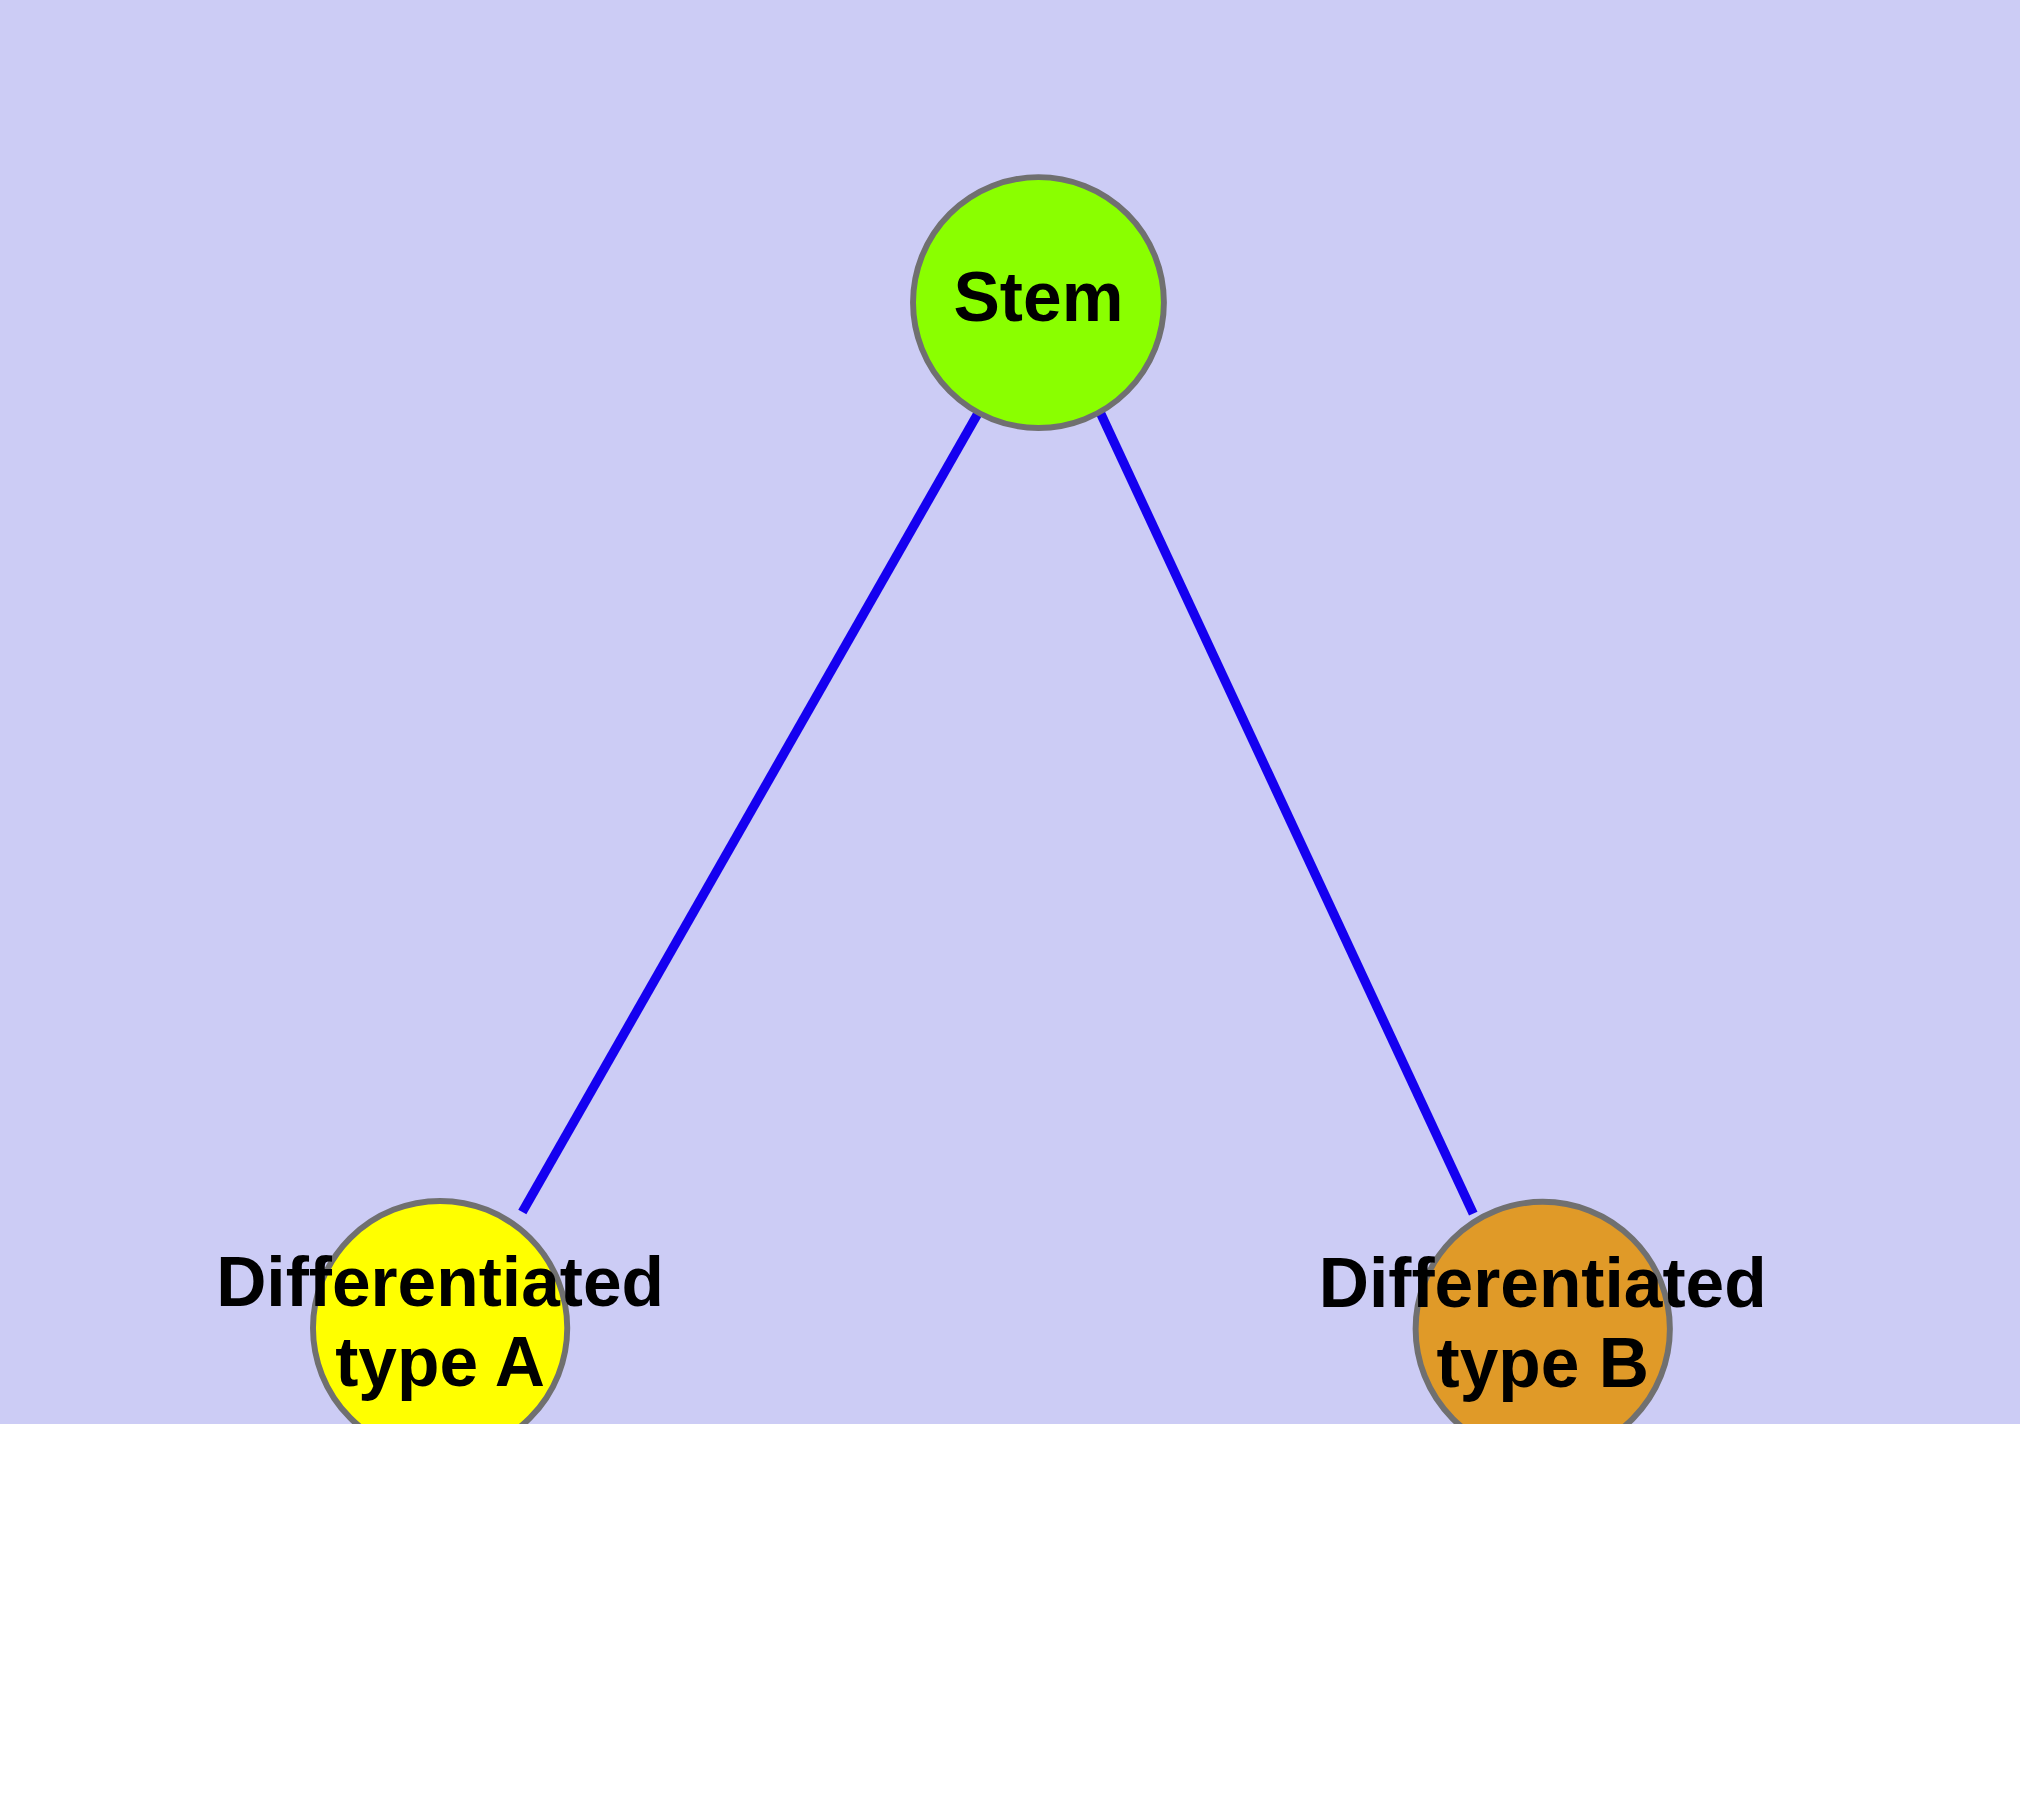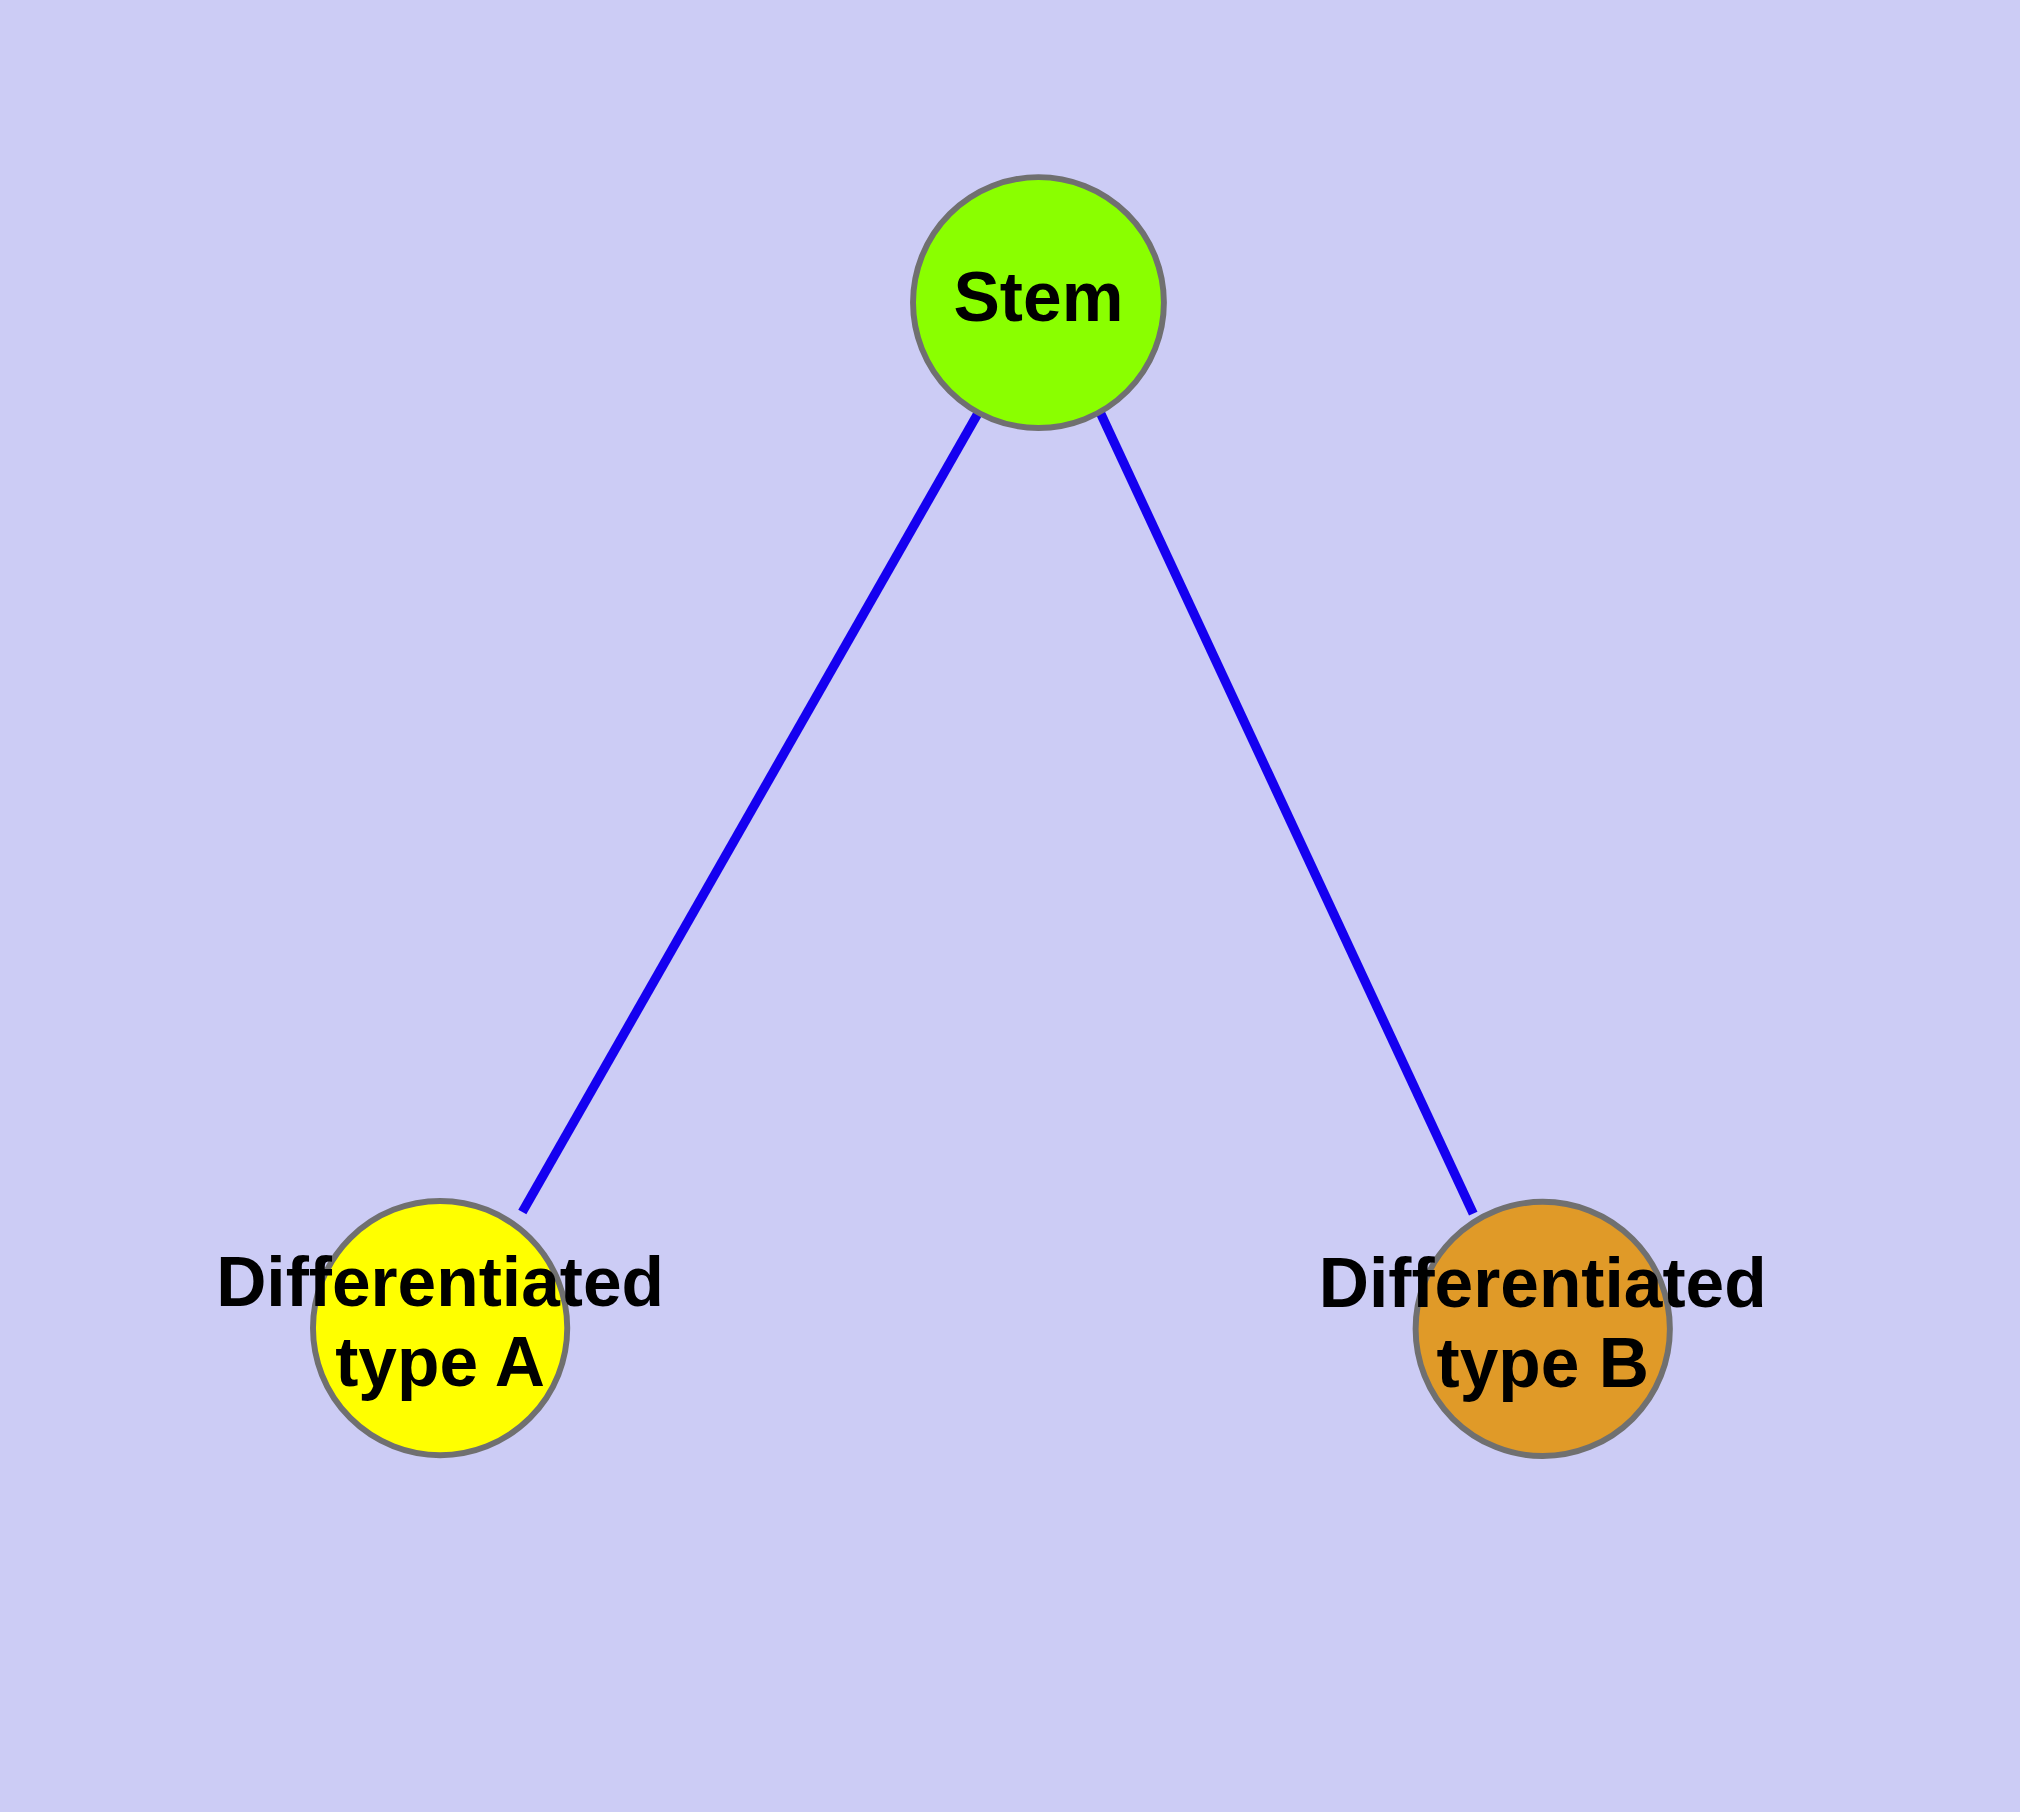--- a/index.html
+++ b/index.html
@@ -3,21 +3,21 @@
 <meta charset="utf-8">
 <style>
   html, body {
     margin: 0;
     padding: 0;
     background: #ffffff;
   }
   #stage {
     position: relative;
     width: 2021px;
-    height: 1812px;
+    height: 1424px;
     overflow: hidden;
     font-family: "Liberation Sans", sans-serif;
   }
   #graph-canvas {
     position: absolute;
     left: 0;
     top: 0;
     width: 2021px;
     height: 1812px;
     background: #ccccf5;

